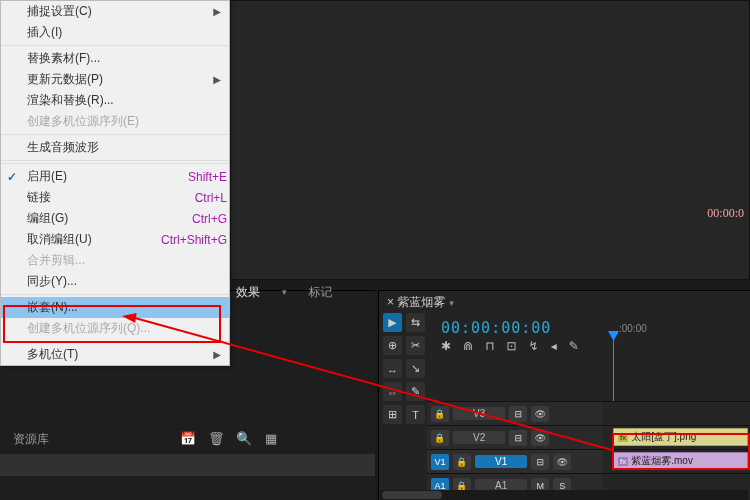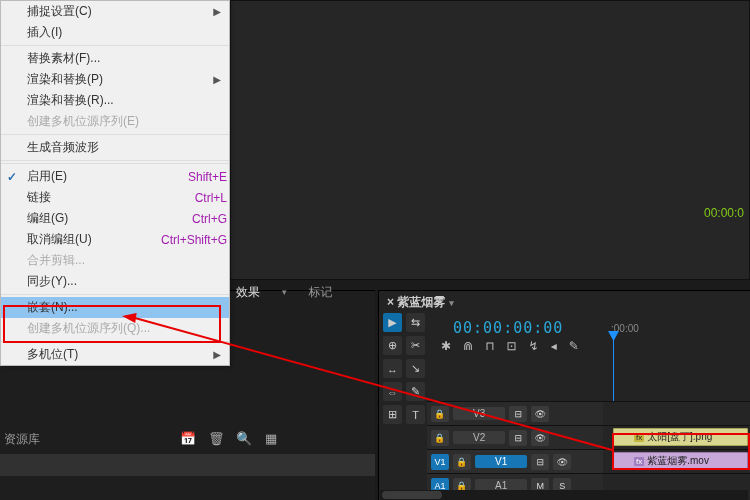--- a/index.html
+++ b/index.html
@@ -16,56 +16,56 @@
   .cm-item.checked::before { content: "✓"; position: absolute; left: 6px; color: #2a6db0; font-weight: bold; }
   .cm-sep { height: 1px; background: #ddd; margin: 2px 0; }
 
   .highlight-box { position: absolute; border: 2px solid #e80000; pointer-events: none; z-index: 60; }
   .box1 { left: 3px; top: 305px; width: 218px; height: 38px; }
   .box2 { left: 612px; top: 433px; width: 138px; height: 37px; }
   .arrow-line { position:absolute; z-index:55; pointer-events:none; }
   .arrow-head { position:absolute; width:0;height:0; border-top:5px solid transparent; border-bottom:5px solid transparent; border-right:14px solid #e80000; left:122px; top:312px; transform: rotate(8deg); z-index:56;}
 
   .lower-left { position: absolute; left: 0; top: 290px; width: 375px; height: 210px; background: #1e1e1e; border-top: 1px solid #000; }
-  .lower-left .panel-label { position:absolute; left:4px; top:140px; color:#9a9a9a; font-size:12px;}
+  .lower-left .panel-label { position:absolute; left:13px; top:140px; color:#9a9a9a; font-size:12px;}
   .lower-left .icons-row { position:absolute; left:180px; top:140px; display:flex; gap:12px; color:#aaa; font-size:13px;}
   .lower-left .icons-row span { cursor:pointer; }
   .lower-left .strip { position:absolute; left:0; top:163px; width:100%; height:22px; background:#313131; }
 
   .tabs-row { position: absolute; left: 232px; top: 281px; height: 22px; display: flex; align-items: center; gap: 18px; color: #9a9a9a; font-size: 12px; z-index:3;}
   .tabs-row .tab { padding: 2px 4px; }
   .tabs-row .active { color: #e0e0e0; }
   .caret { font-size:9px; color:#888; }
 
   .timeline { position: absolute; left: 378px; top: 290px; width: 372px; height: 210px; background: #232323; border-left: 1px solid #000; border-top:1px solid #000;}
-  .timeline .seq-head { display:flex; align-items:center; gap:4px; padding:3px 8px; color:#ccc; font-size:12px;font-weight:bold;}
+  .timeline .seq-head { display:flex; align-items:center; gap:4px; padding:3px 8px; color:#ccc; font-size:12px;}
   .timeline .seq-head .caret { color:#888;}
-  .timeline .timecode-big { position:absolute; left:62px; top:28px; color:#2aa8d8; font-size:15px; letter-spacing:1px; font-family: monospace; margin-left: 12px;}
-  .timeline .mini-tc { position:absolute; right:6px; top:-85px; color:#84cc16; font-size:12px; font-family:Liberation Sans, sans-serif;}
+  .timeline .timecode-big { position:absolute; left:62px; top:28px; color:#2aa8d8; font-size:15px; letter-spacing:1px; font-family: monospace;}
+  .timeline .mini-tc { position:absolute; right:6px; top:-85px; color:#fca5a5; font-size:12px; font-family:Liberation Serif, serif;}
   .timeline .toolcol { position:absolute; left:4px; top:22px; width:44px; display:grid; grid-template-columns: 19px 19px; gap:4px;}
   .timeline .toolcol span { width:19px; height:19px; background:#303030; display:flex; align-items:center; justify-content:center; color:#ccc; font-size:11px; border-radius:2px;}
   .timeline .toolcol .sel { background:#0f6ea8; }
   .timeline .iconrow { position:absolute; left:62px; top:48px; display:flex; gap:12px; color:#bbb; font-size:12px;}
   .timeline .iconrow span{ cursor:pointer;}
   .timeline .ruler { position:absolute; left:230px; top:32px; right:0; height:24px; }
   .timeline .ruler .tick { position:absolute; top:0; font-size:10px; color:#888;}
   .timeline .playhead { position:absolute; left:234px; top:46px; width:1px; height:160px; background:#1e90ff;}
   .timeline .playhead::before { content:""; position:absolute; top:-6px; left:-5px; width:11px; height:10px; background:#1e90ff; clip-path: polygon(0 0,100% 0,50% 100%);}
   .timeline .tracks { position:absolute; left:48px; top:110px; right:0; bottom:0;}
   .trk { display:flex; align-items:center; height:24px; border-top:1px solid #111; background:#2a2a2a;}
   .trk.v1 { background:#2d2d2d;justify-content:flex-end;}
   .trk .hdr { display:flex; align-items:center; gap:4px; width:176px; padding-left:4px; font-size:10px; color:#bbb;}
   .trk .hdr .btn { width:18px; height:16px; background:#3a3a3a; border-radius:2px; display:flex; align-items:center; justify-content:center; font-size:9px; color:#ddd;}
   .trk .hdr .btn.on { background:#1676b6; color:#fff;}
   .trk .hdr .lab { background:#3a3a3a; padding:1px 20px; border-radius:2px; font-size:10px; }
   .trk .body { flex:1; height:100%; position:relative; background:#252525;}
   .clip { position:absolute; left:10px; top:2px; height:18px; border-radius:1px; display:flex; align-items:center; padding:0 4px; font-size:10px; color:#222; gap:3px; width:135px;}
   .clip.y { background:#d8d68f; border:1px solid #a8a65a;}
   .clip.p { background:#c7a8d8; border:1px solid #9a78ac;}
-  .clip .fx { background:#c4b740; color:#222; font-size:8px; padding:0 2px; border-radius:1px;margin-left:16px;}
+  .clip .fx { background:#c4b740; color:#222; font-size:8px; padding:0 2px; border-radius:1px;}
   .clip.p .fx { background:#a07cc0; color:#fff;}
 
   .scrollbar-bottom { position:absolute; left:380px; bottom:0; width:368px; height:10px; background:#1a1a1a;}
   .scrollbar-bottom .thumb{ position:absolute; left:2px; top:1px; width:60px; height:8px; background:#3b3b3b; border-radius:4px;}
   .scroll-ind { position:absolute; right:6px; top:294px; color:#888; font-size:10px;}
 
   .mini-ruler { position:absolute; right:0; top:225px; width:55px; height:14px; }
   
 </style>
 </head>
@@ -79,21 +79,21 @@
       <span class="sub">▶</span>
     </div>
     <div class="cm-item">
       <span>插入(I)</span>
     </div>
     <div class="cm-sep"></div>
     <div class="cm-item">
       <span>替换素材(F)...</span>
     </div>
     <div class="cm-item">
-      <span>渲染和替换(P)</span>
+      <span>更新元数据(P)</span>
       <span class="sub">▶</span>
     </div>
     <div class="cm-item">
       <span>渲染和替换(R)...</span>
     </div>
     <div class="cm-item disabled">
       <span>创建多机位源序列(E)</span>
     </div>
     <div class="cm-sep"></div>
     <div class="cm-item">
@@ -181,21 +181,21 @@
     <span>✱</span>
     <span>⋒</span>
     <span>⊓</span>
     <span>⊡</span>
     <span>↯</span>
     <span>◂</span>
     <span>✎</span>
   </div>
 
   <div class="ruler">
-    <span class="tick" style="left:2px;text-align:right;">:00:00</span>
+    <span class="tick" style="left:10px;text-align:right;">:00:00</span>
   </div>
   <div class="playhead"></div>
 
   <div class="tracks">
     <div class="trk">
       <div class="hdr">
         <span class="btn">🔒</span>
         <span class="lab">V3</span>
         <span class="btn">⊟</span>
         <span class="btn">👁</span>

